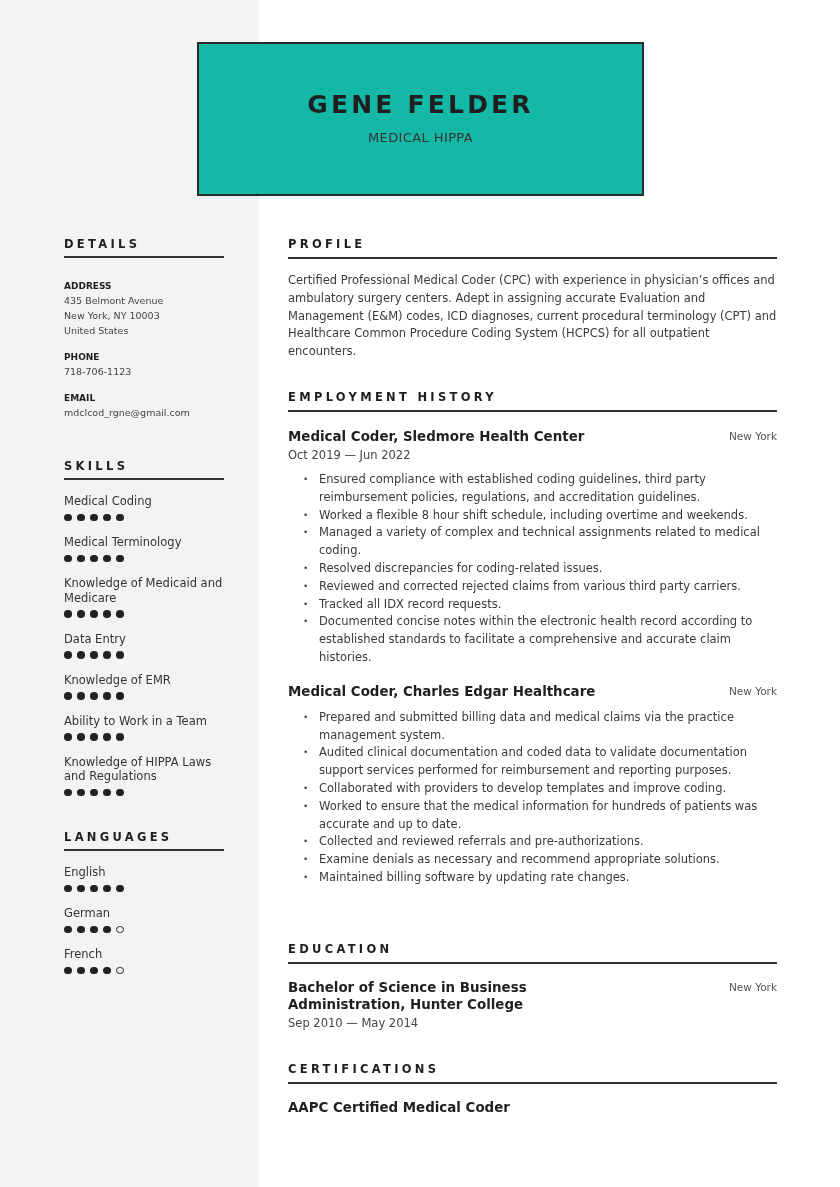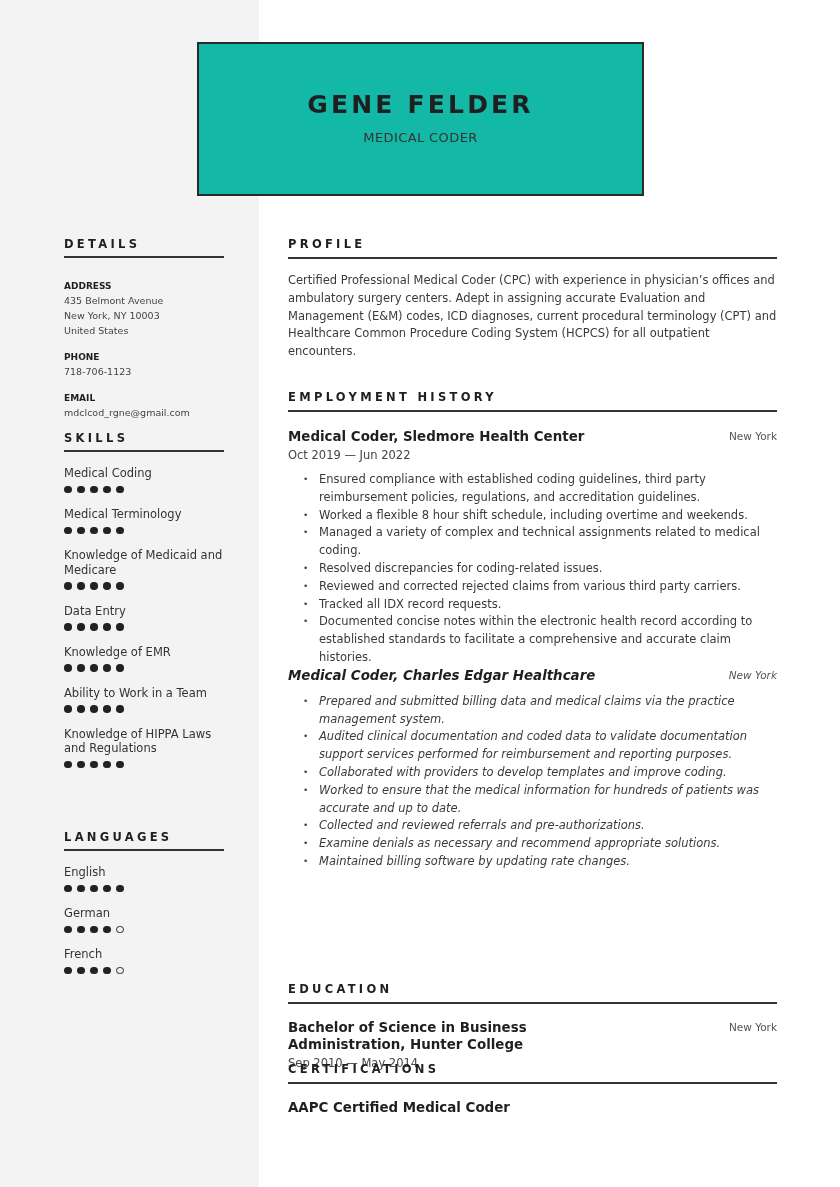--- a/index.html
+++ b/index.html
@@ -39,38 +39,38 @@
     ul.bullets li { position: relative; padding-left: 17px; font-size: 11.5px; line-height: 17.8px; color: #3a3a3a; }
     ul.bullets li::before { content: "\2022"; position: absolute; left: 1px; top: 0; font-size: 9px; color: #444; }
   </style>
 </head>
 <body>
 
 <div class="sidebar-bg"></div>
 
 <div class="name-box">
   <div class="name">GENE FELDER</div>
-  <div class="job-title">MEDICAL CODER</div>
+  <div class="job-title">MEDICAL HIPPA</div>
 </div>
 
 <div class="side" style="top:237px;">
   <div class="side-h">DETAILS</div>
   <div class="lbl" style="margin-top:23px;">ADDRESS</div>
   <div class="val">
     <div>435 Belmont Avenue</div>
     <div>New York, NY 10003</div>
     <div>United States</div>
   </div>
   <div class="lbl">PHONE</div>
   <div class="val">718-706-1123</div>
   <div class="lbl">EMAIL</div>
   <div class="val">mdclcod_rgne@gmail.com</div>
 </div>
 
-<div class="side" style="top:431px;">
+<div class="side" style="top:459px;">
   <div class="side-h">SKILLS</div>
   <div id="skills-list">
       <div class="skill">
         <div class="skill-name">Medical Coding</div>
         <div class="dots">
           <span class="dot"></span>
           <span class="dot"></span>
           <span class="dot"></span>
           <span class="dot"></span>
           <span class="dot"></span>
@@ -193,38 +193,38 @@
         <li>Ensured compliance with established coding guidelines, third party reimbursement policies, regulations, and accreditation guidelines.</li>
         <li>Worked a flexible 8 hour shift schedule, including overtime and weekends.</li>
         <li>Managed a variety of complex and technical assignments related to medical coding.</li>
         <li>Resolved discrepancies for coding-related issues.</li>
         <li>Reviewed and corrected rejected claims from various third party carriers.</li>
         <li>Tracked all IDX record requests.</li>
         <li>Documented concise notes within the electronic health record according to established standards to facilitate a comprehensive and accurate claim histories.</li>
       </ul>
   </div>
 
-  <div style="font-style:italic;">
+  <div style="margin-top:16px;">
     <div class="job-head">
       <div class="job-title-text">Medical Coder, Charles Edgar Healthcare</div>
       <div class="job-loc">New York</div>
     </div>
     <ul class="bullets">
         <li>Prepared and submitted billing data and medical claims via the practice management system.</li>
         <li>Audited clinical documentation and coded data to validate documentation support services performed for reimbursement and reporting purposes.</li>
         <li>Collaborated with providers to develop templates and improve coding.</li>
         <li>Worked to ensure that the medical information for hundreds of patients was accurate and up to date.</li>
         <li>Collected and reviewed referrals and pre-authorizations.</li>
         <li>Examine denials as necessary and recommend appropriate solutions.</li>
         <li>Maintained billing software by updating rate changes.</li>
       </ul>
   </div>
 </div>
 
-<div class="main" style="top:982px;">
+<div class="main" style="top:942px;">
   <div class="main-h">EDUCATION</div>
   <div style="margin-top:15px;">
     <div class="job-head">
       <div class="job-title-text" style="width:350px;">Bachelor of Science in Business Administration, Hunter College</div>
       <div class="job-loc">New York</div>
     </div>
     <div class="job-dates">Sep 2010 — May 2014</div>
   </div>
 </div>
 

